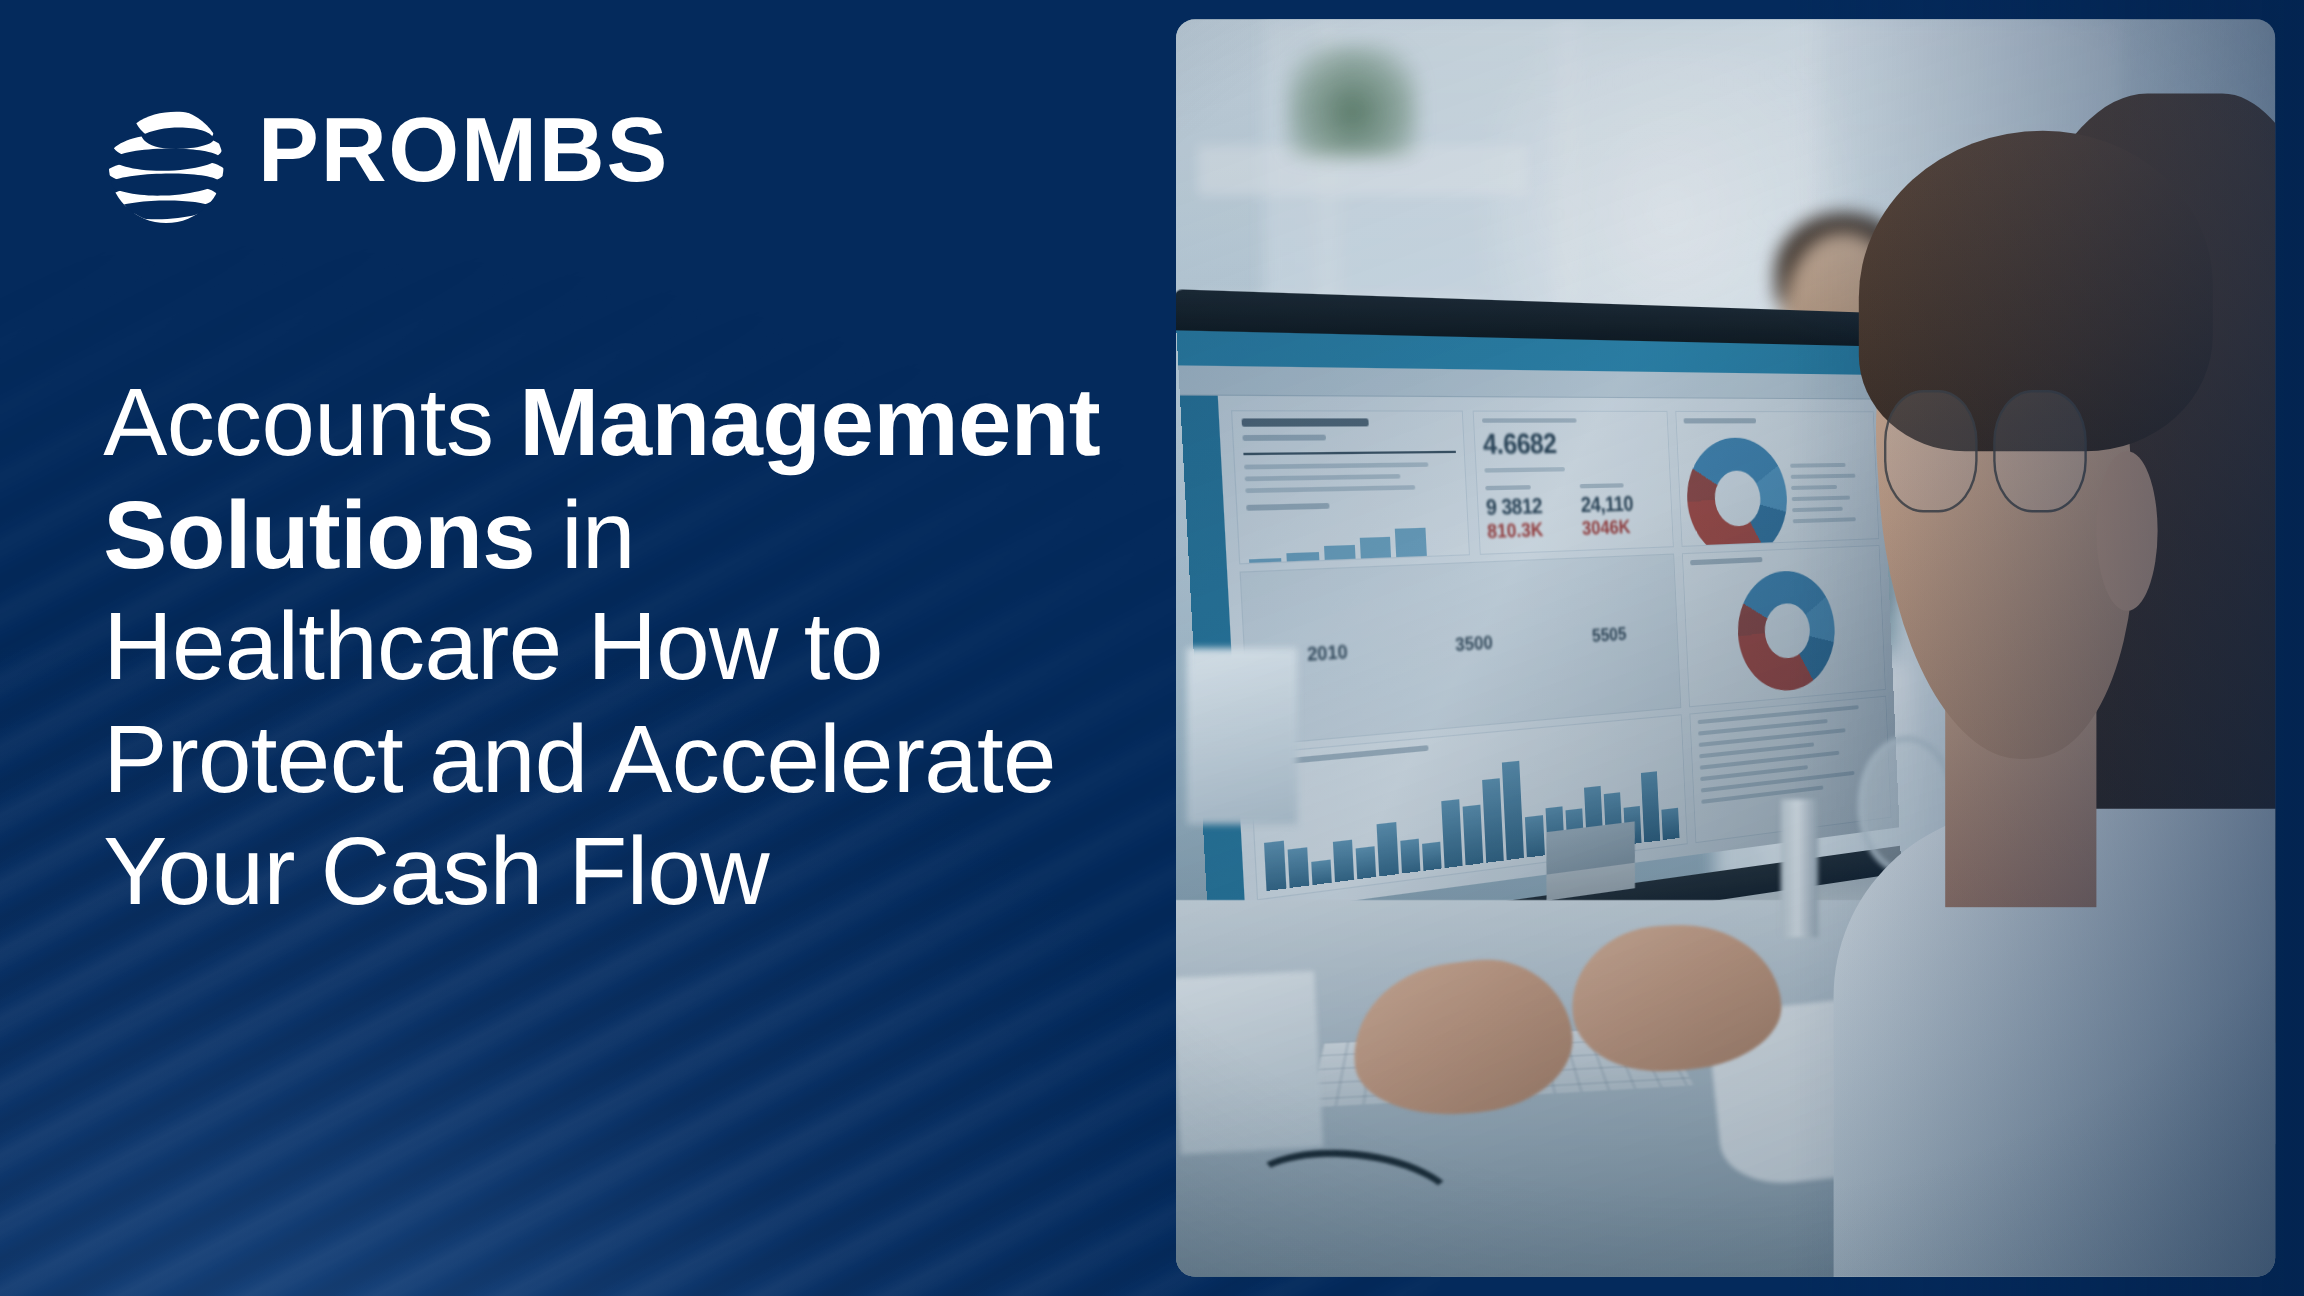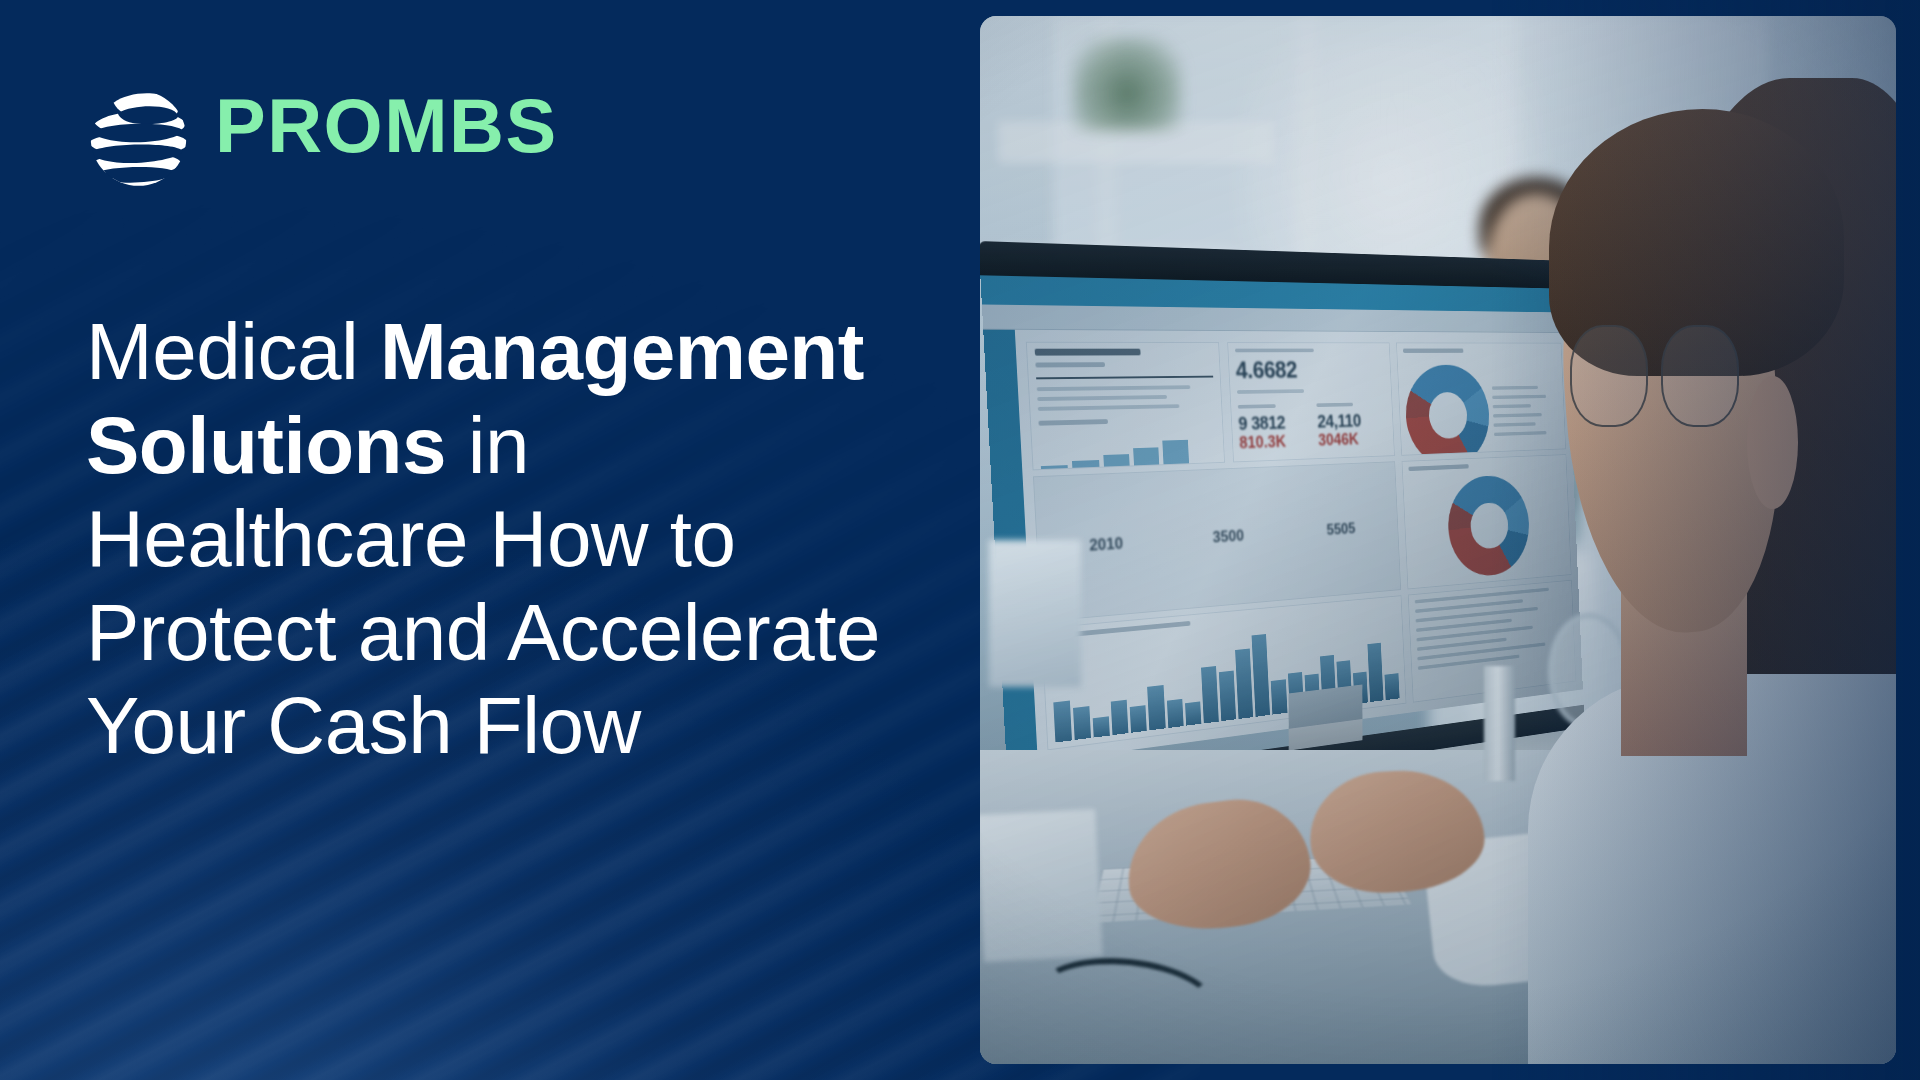--- a/index.html
+++ b/index.html
@@ -51,21 +51,21 @@
 
   
   .logo-block {
     position:absolute;
     left:86px; top:82px;
     display:flex; align-items:flex-start; gap:24px;
   }
   .logo-globe { width:105px; height:108px; flex:none; display:block; }
   .logo-words { padding-top:8px; }
   .logo-wordmark {
-    font-size:76px; font-weight:bold; color:#86efac;
+    font-size:76px; font-weight:bold; color:#ffffff;
     letter-spacing:1.5px; line-height:0.95;
     font-family:"Liberation Sans", sans-serif;
   }
   .logo-tagline {
     margin-top:8px; margin-left:3px;
     font-size:27px; font-weight:400; color:#f2f5f9;
     letter-spacing:0.4px;
   }
 
   
@@ -418,21 +418,21 @@
         <path d="M8 88 C22 80, 78 80, 86 87 C89 91, 66 97, 42 97 C20 97, 8 92, 8 88 Z"></path>
       </g>
     </svg>
     <div class="logo-words">
       <div class="logo-wordmark">PROMBS</div>
     </div>
   </div>
 
   <div class="headline">
     <div class="headline-line">
-      <span>Medical </span><b>Management</b>
+      <span>Accounts </span><b>Management</b>
     </div>
     <div class="headline-line">
       <b>Solutions</b><span> in</span>
     </div>
     <div class="headline-line">Healthcare How to</div>
     <div class="headline-line">Protect and Accelerate</div>
     <div class="headline-line">Your Cash Flow</div>
   </div>
 
   <div class="photo-card">

